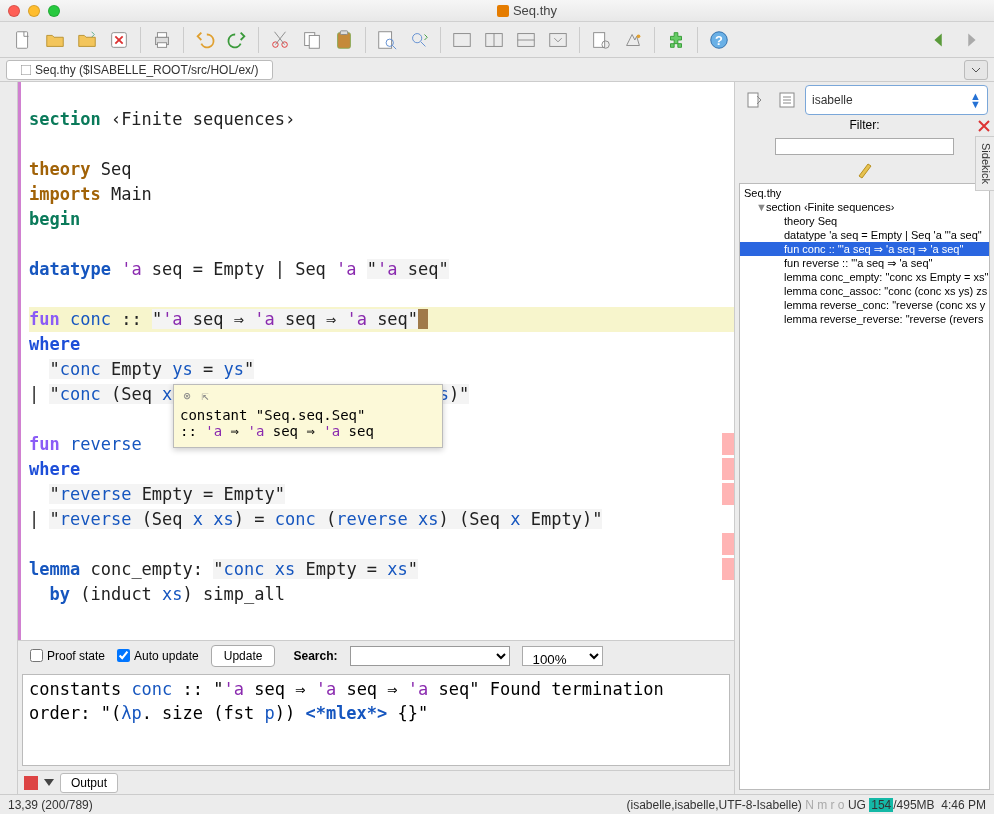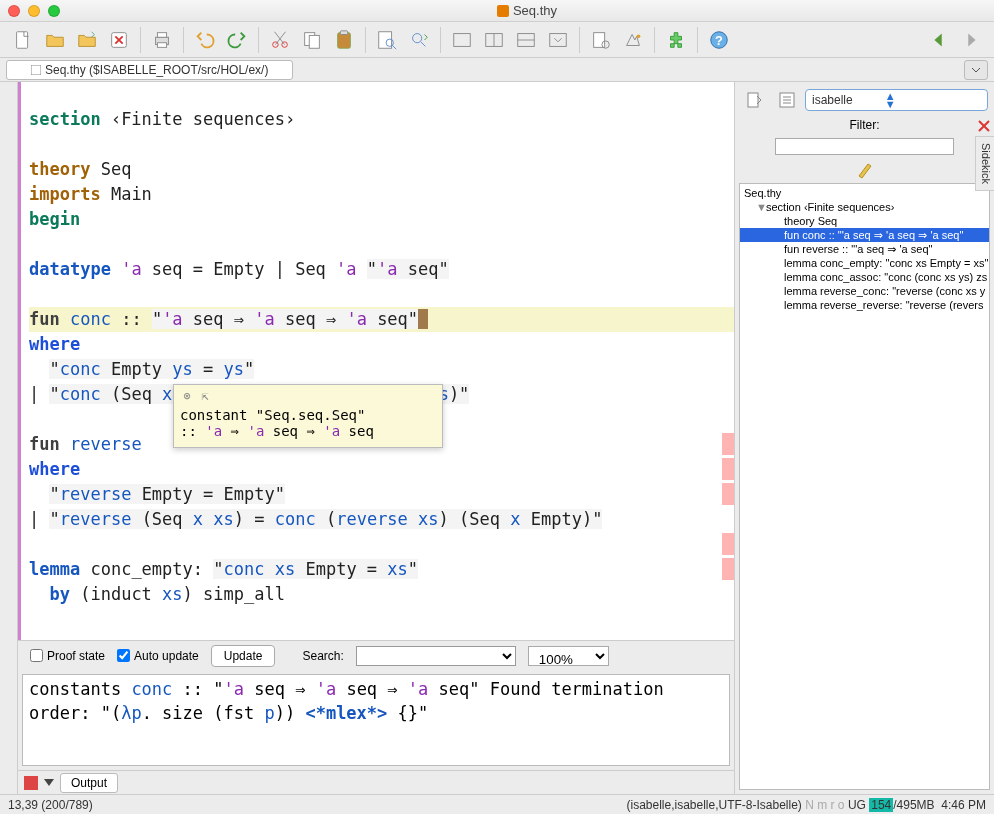--- a/index.html
+++ b/index.html
@@ -55,21 +55,21 @@
     background:#ececec;
     display:flex;
     align-items:center;
     padding:0 6px;
     border-bottom:1px solid #ccc;
   }
   .tab {
     background:#fff;
     border:1px solid #bbb;
     border-radius:3px;
-    padding:2px 24px;
+    padding:2px 14px;
     font-size:12px;
     color:#333;
     display:flex; align-items:center; gap:4px;
   }
   .tab-close { width:10px;height:10px; }
   .tabrow-dd { margin-left:auto; width:24px; height:20px; background:#e6e6e6; border:1px solid #bbb; border-radius:3px; display:flex;align-items:center;justify-content:center;}
 
   
   .main {
     flex:1;
@@ -101,21 +101,21 @@
     line-height:25px;
     color:#222;
     padding-left:8px;
     border-left: 3px solid #d080d0;
     white-space:pre;
   }
   .kw-section { color:#0a7a5a; font-weight:bold; }
   .kw-theory { color:#a16207; font-weight:bold; }
   .kw-begin { color:#0a7a5a; font-weight:bold; }
   .kw-datatype { color:#1656bf; font-weight:bold; }
-  .kw-fun { color:#404040; font-weight:bold;margin-top:12px; }
+  .kw-fun { color:#8b5cf6; font-weight:bold;margin-top:12px; }
   .kw-where { color:#1d4ed8; font-weight:bold; }
   .kw-lemma { color:#1656bf; font-weight:bold; }
   .kw-by { color:#1656bf; font-weight:bold; }
   .ident { color:#1656bf; }
   .tv { color:#8a2aaf; }
   .strbg { background:#f4f4f4; }
   .curline { background:#f7f5cc; display:inline-block; width:100%;}
   .cursorblk { background:#a07a4a; color:#fff;}
   .redbox { position:absolute; right:0; width:12px; height:22px; background:#ffb4b4; }
 
@@ -142,21 +142,21 @@
     display:flex;
     align-items:center;
     padding:0 12px;
     gap:12px;
     font-size:12px;
     border-top:1px solid #ccc;
   }
   .chk { display:flex; align-items:center; gap:4px; }
   .chk input { margin:0; }
   .btn { background:#fff; border:1px solid #aaa; border-radius:4px; padding:3px 12px; font-size:12px;}
-  .search-lbl { margin-left:15px; }
+  .search-lbl { margin-left:6px;font-weight:bold; }
   .search-input { width:160px; border:1px solid #999; height:20px; background:#fff; }
   .zoom-sel { border:1px solid #aaa; height:20px; padding:4px 18px 0 6px; background:#fff; }
 
   .output-box {
     background:#fff;
     border:1px solid #bbb;
     margin:4px;
     font-family:"Menlo",monospace;
     font-size:17px;
     line-height:24px;
@@ -184,22 +184,22 @@
   .rightcol {
     width:260px;
     background:#ececec;
     border-left:1px solid #ccc;
     display:flex;
     flex-direction:column;
     position:relative;
   }
   .right-tb { height:36px; display:flex;align-items:center;gap:4px;padding:0 6px;}
   .mode-sel {
-    flex:1; height:22px; background:#fff; border:1px solid #7aa7d9; border-radius:4px;
-    padding:0 6px; font-size:12px; color:#333; display:flex;align-items:center;gap:32px;
+    flex:1; height:30px; background:#fff; border:1px solid #7aa7d9; border-radius:4px;
+    padding:0 6px; font-size:12px; color:#333; display:flex;align-items:center;justify-content:space-between;gap:32px;
   }
   .mode-sel .arrows { color:#2571d4; font-size:11px; line-height:8px; }
   .rib-btn { width:28px;height:28px; display:flex;align-items:center;justify-content:center;}
 
   .filter-row { display:flex;align-items:center;gap:6px;padding:0 6px 4px 6px; font-size:12px;flex-direction:column;}
   .filter-input { flex:1; height:20px; border:1px solid #aaa; background:#fff;}
   .broom { width:18px;height:18px; }
 
   .tree {
     flex:1;
@@ -527,20 +527,21 @@
       <span>Filter:</span>
       <input class="filter-input" value="" style="">
       <svg class="broom" viewBox="0 0 18 18">
           <path d="M3 15L12 3l3 2-9 12z" fill="#e6c250" stroke="#b89020"></path>
         </svg>
     </div>
     <div class="tree">
       <div class="tree-row">Seq.thy</div>
       <div class="tree-row tree-indent1"><span class="tree-disclosure">▼</span><span>section ‹Finite sequences›</span></div>
       <div class="tree-row tree-indent2">theory Seq</div>
+      <div class="tree-row tree-indent2">datatype 'a seq = Empty | Seq 'a "'a seq"</div>
       <div class="tree-row tree-indent2 sel">fun conc :: "'a seq ⇒ 'a seq ⇒ 'a seq"</div>
       <div class="tree-row tree-indent2">fun reverse :: "'a seq ⇒ 'a seq"</div>
       <div class="tree-row tree-indent2">lemma conc_empty: "conc xs Empty = xs"</div>
       <div class="tree-row tree-indent2">lemma conc_assoc: "conc (conc xs ys) zs</div>
       <div class="tree-row tree-indent2">lemma reverse_conc: "reverse (conc xs y</div>
       <div class="tree-row tree-indent2">lemma reverse_reverse: "reverse (revers</div>
     </div>
     <div class="sidekick-tab">Sidekick</div>
   </div>
 </div>

